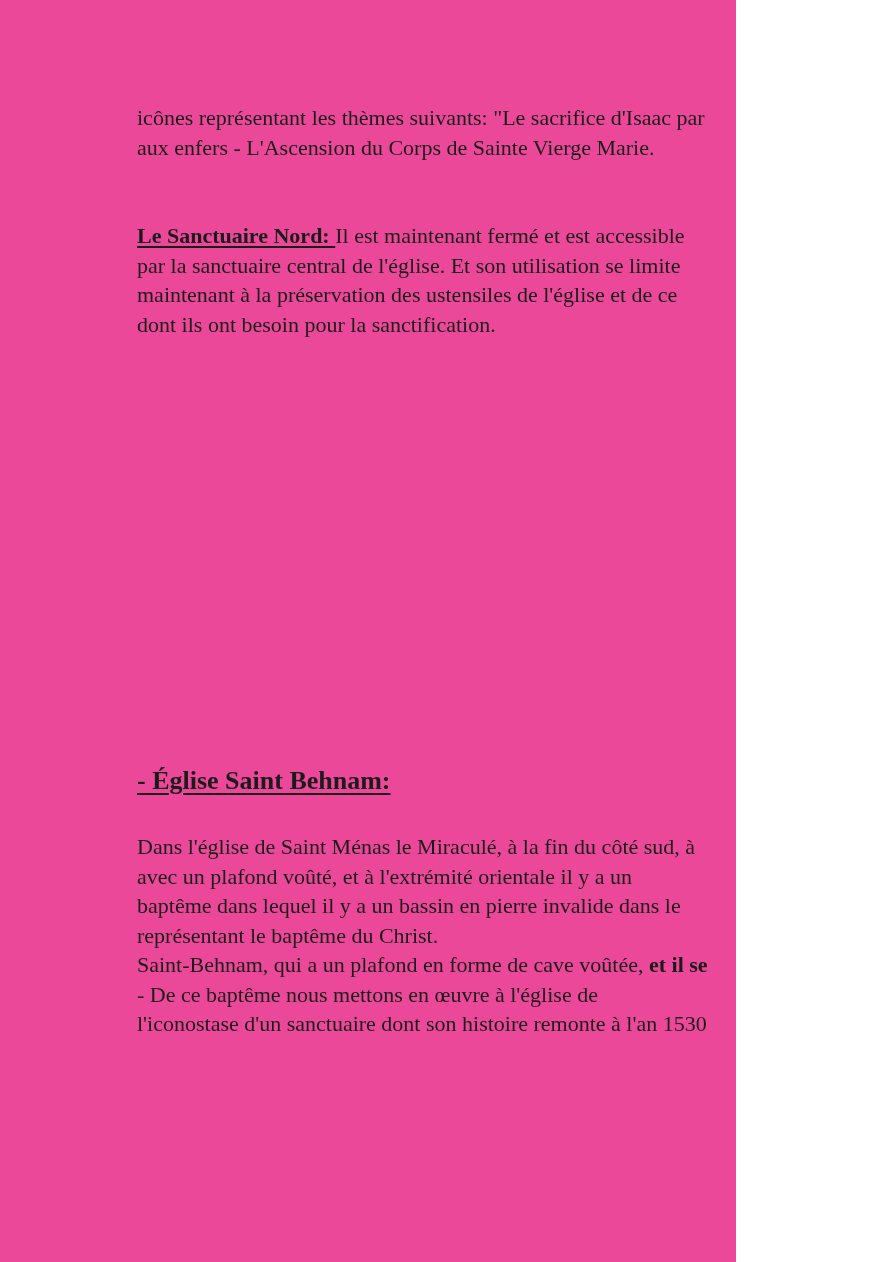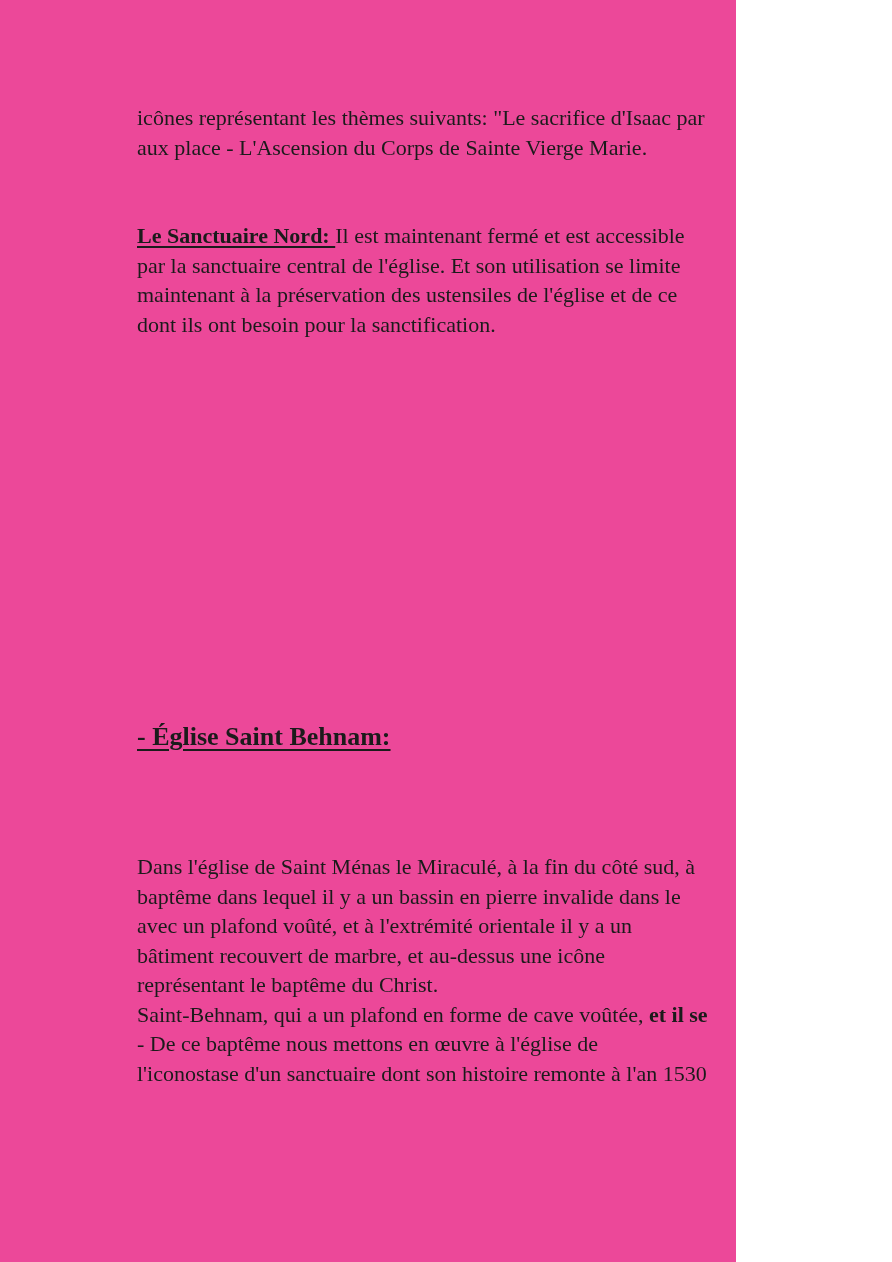--- a/index.html
+++ b/index.html
@@ -48,37 +48,36 @@
     white-space: pre;
   }
 </style>
 </head>
 <body>
 
 <div class="page">
 
   <div class="block" style="top:103px">
     <div class="line">icônes représentant les thèmes suivants: "Le sacrifice d'Isaac par</div>
-    <div class="line">aux place - L'Ascension du Corps de Sainte Vierge Marie.</div>
+    <div class="line">aux enfers - L'Ascension du Corps de Sainte Vierge Marie.</div>
   </div>
 
   <div class="block" style="top:221px">
     <div class="line"><span class="bold underline">Le Sanctuaire Nord: </span><span>Il est maintenant fermé et est accessible</span></div>
     <div class="line">par la sanctuaire central de l'église. Et son utilisation se limite</div>
     <div class="line">maintenant à la préservation des ustensiles de l'église et de ce</div>
     <div class="line">dont ils ont besoin pour la sanctification.</div>
   </div>
 
-  <h2 class="heading" style="top:719px">- Église Saint Behnam:</h2>
+  <h2 class="heading" style="top:763px">- Église Saint Behnam:</h2>
 
-  <div class="block" style="top:852px">
+  <div class="block" style="top:832px">
     <div class="line">Dans l'église de Saint Ménas le Miraculé, à la fin du côté sud, à</div>
+    <div class="line">avec un plafond voûté, et à l'extrémité orientale il y a un</div>
     <div class="line">baptême dans lequel il y a un bassin en pierre invalide dans le</div>
-    <div class="line">avec un plafond voûté, et à l'extrémité orientale il y a un</div>
-    <div class="line">bâtiment recouvert de marbre, et au-dessus une icône</div>
     <div class="line">représentant le baptême du Christ.</div>
     <div>
       <div class="line"><span>Saint-Behnam, qui a un plafond en forme de cave voûtée, </span><span class="bold">et il se</span></div>
       <div class="line">- De ce baptême nous mettons en œuvre à l'église de</div>
       <div class="line">l'iconostase d'un sanctuaire dont son histoire remonte à l'an 1530</div>
     </div>
   </div>
 
 </div>
 

